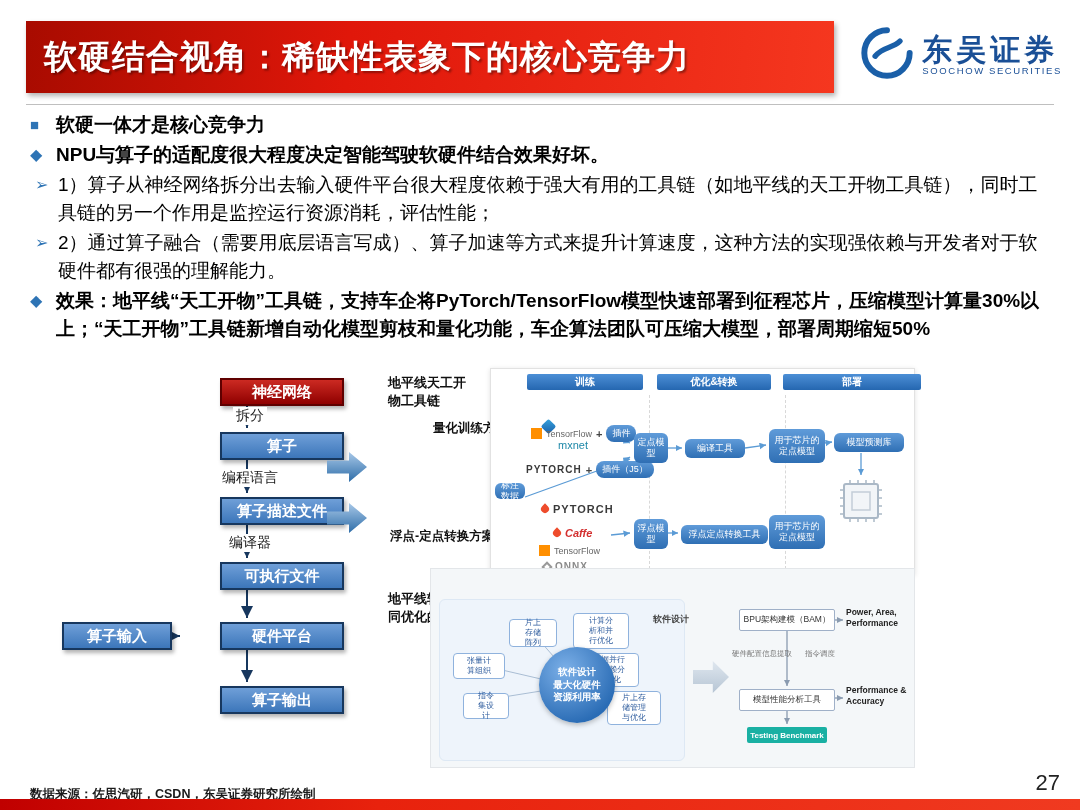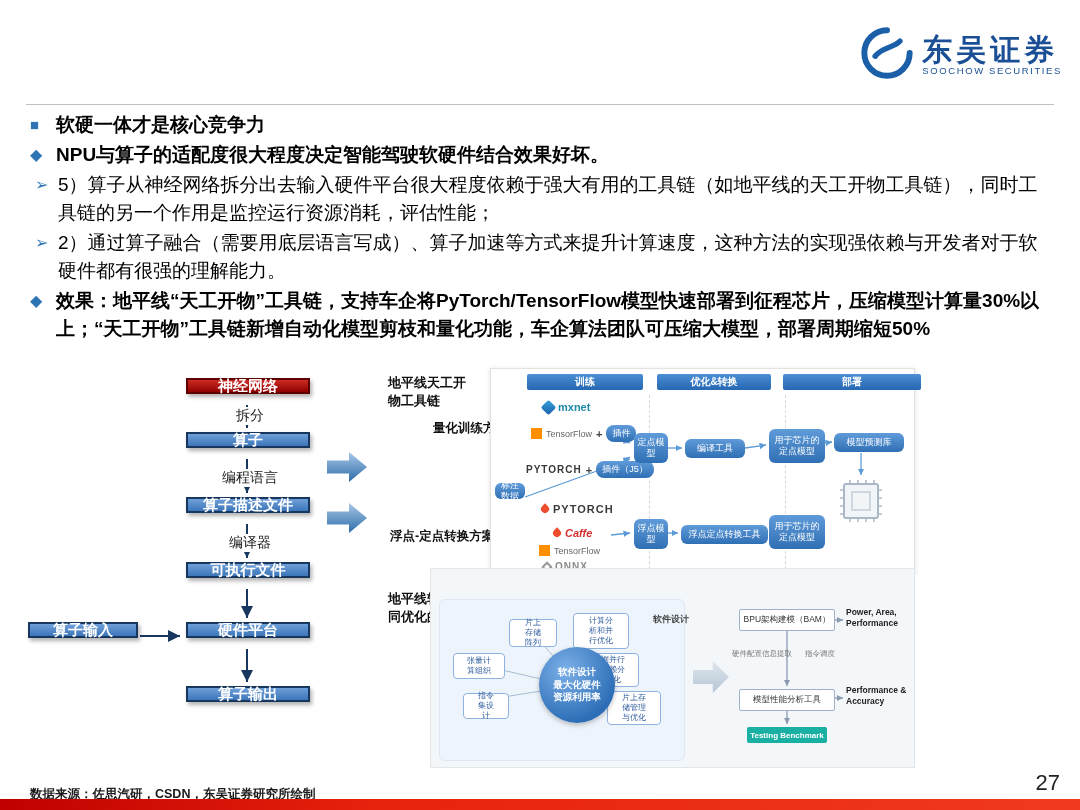--- a/index.html
+++ b/index.html
@@ -24,45 +24,45 @@
   
   .bullets { position:absolute; left:30px; top:111px; width:1020px; }
   .bullet { display:flex; margin-bottom:2px; }
   .marker { flex:0 0 26px; color:#2e74b5; font-size:15px; line-height:28px; }
   .marker.diamond { font-size:16px; }
   .marker.arrow { font-size:16px; margin-left:5px; flex-basis:23px; }
   .btext { flex:1; font-size:19px; line-height:28px; color:#000; }
   .bold { font-weight:bold; }
 
   
-  .fbox { position:absolute; width:124px; height:16px; border:2px solid #17375e;
+  .fbox { position:absolute; width:124px; height:28px; border:2px solid #17375e;
     background:linear-gradient(180deg,#6f9fd8,#3c76ba); color:#fff; font-weight:bold;
     font-size:15px; display:flex; align-items:center; justify-content:center;
-    box-shadow:2px 3px 4px rgba(0,0,0,.3); }
+    box-shadow:2px 3px 4px rgba(0,0,0,.3);margin-left:34px; }
   .fbox.red { background:linear-gradient(180deg,#cc2a22,#8f0000); border-color:#5f0000; }
   .elabel { position:absolute; font-size:14px; color:#1a1a1a; background:#fff; padding:0 3px; }
   .flowsvg { position:absolute; left:0; top:368px; }
   .blockarrow { position:absolute; width:40px; height:30px;
     background:linear-gradient(180deg,#a8c8e8,#2e6da8);
     clip-path:polygon(0 28%,55% 28%,55% 0,100% 50%,55% 100%,55% 72%,0 72%); }
 
   
   .cap { position:absolute; font-weight:bold; color:#111; font-size:13px; line-height:1.35; }
 
   
   .toolchain { position:absolute; left:490px; top:368px; width:425px; height:207px;
     background:#fff; border:1px solid #e2e2e2; box-shadow:0 1px 5px rgba(0,0,0,.12); overflow:visible; }
   .colbar { position:absolute; height:16px; background:linear-gradient(180deg,#4c8fd6,#2567b0);
     color:#fff; font-size:10px; font-weight:bold; display:flex; align-items:center; justify-content:center;
     border-radius:2px; top:5px; }
   .sep { position:absolute; top:26px; height:174px; border-left:1px dashed #d8d8d8; }
   .trow { position:absolute; display:flex; align-items:center; gap:4px; font-size:10px; color:#555; }
   .mx-icon { width:11px; height:11px; background:linear-gradient(135deg,#36a3dd,#1b5faa);
     transform:rotate(45deg); border-radius:2px; display:inline-block; }
-  .mx-text { color:#1e88a8; font-weight:bold; font-size:11px; }
+  .mx-text { color:#1e88a8; font-weight:normal; font-size:11px;margin-top:38px; }
   .tf-icon { width:11px; height:11px; background:#ff8f00; display:inline-block; }
   .tf-text { color:#666; font-size:9px; }
   .plus { color:#444; font-size:11px; font-weight:bold; }
   .pill-inline { display:inline-flex; align-items:center; justify-content:center;
     background:linear-gradient(180deg,#5f9bd9,#2f6fb4); border-radius:8px; color:#fff;
     font-size:9px; padding:2px 6px; }
   .pyt-text { color:#3a3a3a; font-weight:bold; font-size:10px; letter-spacing:1px; }
   .flame-icon { width:8px; height:8px; background:#ee4c2c; border-radius:0 50% 50% 50%;
     transform:rotate(45deg); display:inline-block; }
   .caffe-text { color:#d32f2f; font-style:italic; font-weight:bold; font-size:11px; }
@@ -102,20 +102,23 @@
   .source { position:absolute; left:30px; top:786px; font-size:12.5px; font-weight:bold; color:#1a1a1a; }
   .pagenum { position:absolute; right:20px; top:770px; font-size:22px; color:#222; }
   .bottombar { position:absolute; left:0; bottom:0; width:1080px; height:11px;
     background:linear-gradient(90deg,#c00000,#e8220d 35%,#f03a20); }
 </style>
 </head>
 <body>
 
 <div class="slide">
 
+  <div class="banner">
+    <span class="title">软硬结合视角：稀缺性表象下的核心竞争力</span>
+  </div>
   <div class="logo">
     <span>
       <svg width="54" height="54" viewBox="0 0 100 100">
         <path d="M50 8 A42 42 0 1 0 92 50" fill="none" stroke="#1a5fa8" stroke-width="11" stroke-linecap="round"></path>
         <path d="M28 56 C 42 38, 60 42, 74 28" fill="none" stroke="#1a5fa8" stroke-width="10" stroke-linecap="round"></path>
       </svg>
     </span>
     <span>
       <div class="cn">东吴证券</div>
       <div class="en">SOOCHOW SECURITIES</div>
@@ -127,21 +130,21 @@
     <div class="bullet">
       <span class="marker">■</span>
       <span class="btext bold">软硬一体才是核心竞争力</span>
     </div>
     <div class="bullet">
       <span class="marker diamond">◆</span>
       <span class="btext bold">NPU与算子的适配度很大程度决定智能驾驶软硬件结合效果好坏。</span>
     </div>
     <div class="bullet">
       <span class="marker arrow">➢</span>
-      <span class="btext">5）算子从神经网络拆分出去输入硬件平台很大程度依赖于强大有用的工具链（如地平线的天工开物工具链），同时工具链的另一个作用是监控运行资源消耗，评估性能；</span>
+      <span class="btext">1）算子从神经网络拆分出去输入硬件平台很大程度依赖于强大有用的工具链（如地平线的天工开物工具链），同时工具链的另一个作用是监控运行资源消耗，评估性能；</span>
     </div>
     <div class="bullet">
       <span class="marker arrow">➢</span>
       <span class="btext">2）通过算子融合（需要用底层语言写成）、算子加速等方式来提升计算速度，这种方法的实现强依赖与开发者对于软硬件都有很强的理解能力。</span>
     </div>
     <div class="bullet">
       <span class="marker diamond">◆</span>
       <span class="btext bold">效果：地平线“天工开物”工具链，支持车企将PyTorch/TensorFlow模型快速部署到征程芯片，压缩模型计算量30%以上；“天工开物”工具链新增自动化模型剪枝和量化功能，车企算法团队可压缩大模型，部署周期缩短50%</span>
     </div>
   </div>

